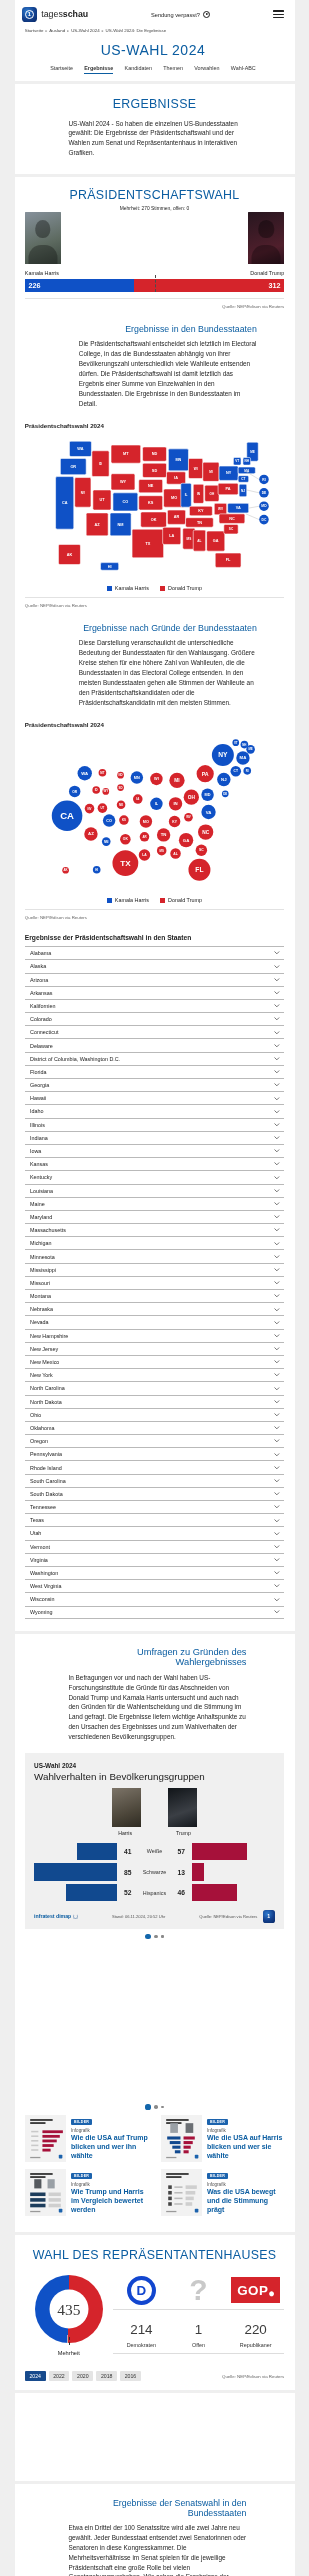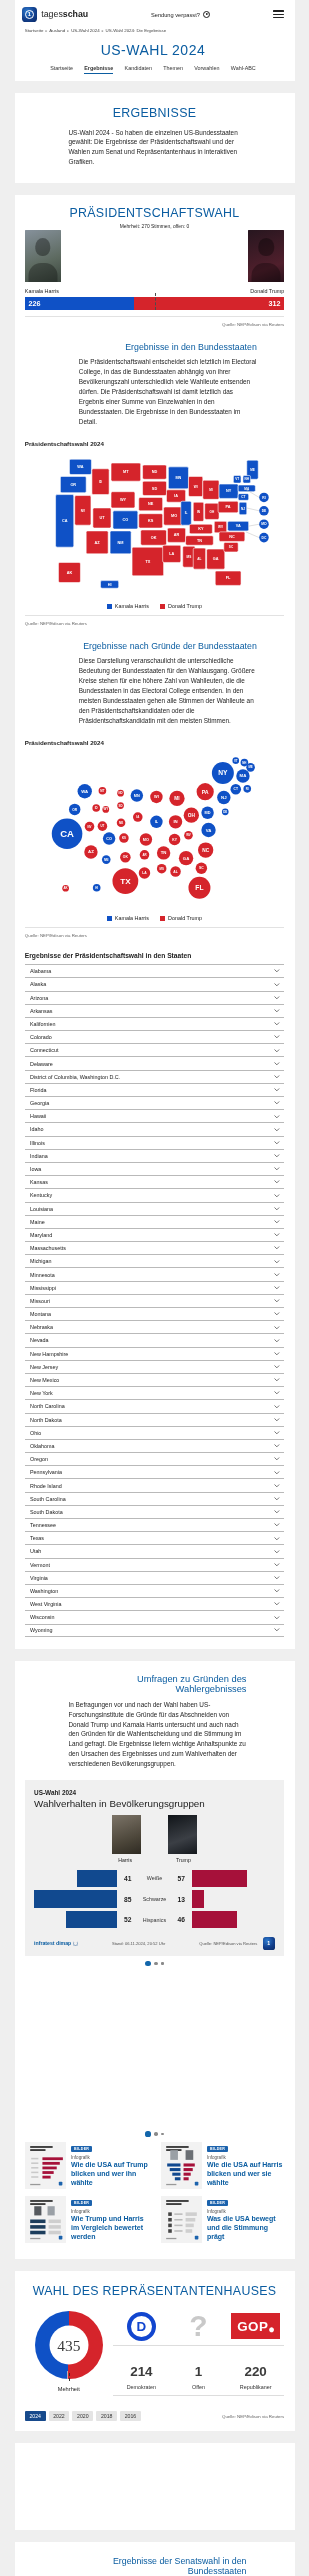--- a/index.html
+++ b/index.html
@@ -1,19 +1,19 @@
 <!DOCTYPE html>
 <html style="font-size:8.2px"><head>
 <meta charset="utf-8">
 <style>
   * { box-sizing: border-box; margin: 0; padding: 0; }
   html,body { background:#efefef; font-family:"Liberation Sans", sans-serif; color:#1d1d1d; }
   body { width:309px; min-height:2594px; margin:0 auto; }
   .page { width:280px; margin:0 auto; }
-  .card { background:#fff; margin-bottom:12px; }
+  .card { background:#fff; margin-bottom:3px; }
 
   
   .hdr { padding:4.1px 10.3px 0 7.2px; }
   .hdr-row { display:flex; align-items:center; height:20.6px; }
   .logo-box { width:15.5px; height:15.5px; border-radius:3.6px;
     background:radial-gradient(circle at 35% 30%, #2e7bd0 0%, #123f8c 55%, #0a2a66 100%);
     display:flex; align-items:center; justify-content:center; }
   .logo-globe { width:9.3px; height:9.3px; border:1px solid #fff; border-radius:50%;
     color:#fff; font-size:5.7px; font-weight:bold; text-align:center; line-height:7.2px; }
   .logo-word { font-size:8.8px; margin-left:4.1px; color:#1d1d1d; }
@@ -125,21 +125,21 @@
   .donut .maj-mark { position:absolute; left:50%; bottom:-2.1px; height:8.2px; border-left:1px dashed #333; }
   .donut-cap { font-size:5.7px; margin-top:6.2px; }
   .house-cols { flex:1; display:grid; grid-template-columns:1fr 1fr 1fr; text-align:center; margin-top:2.1px; }
   .p-logo { height:32px; display:flex; align-items:center; justify-content:center; }
   .dem-ring { width:29px; height:29px; border:4.6px solid #1246cf; border-radius:50%;
     display:flex; align-items:center; justify-content:center; font-size:13.4px; font-weight:bold; color:#1246cf; }
   .q-mark { font-size:30px; font-weight:bold; color:#c9c9c9; line-height:30px; }
   .gop-box { width:49px; height:26px; background:#d5242b; color:#fff; display:flex; align-items:center;
     justify-content:center; font-size:13.4px; font-weight:bold; letter-spacing:0.5px; position:relative; }
   .gop-box em { font-style:normal; font-size:4.6px; position:relative; top:3.1px; left:0.5px; }
-  .h-val { font-size:13.4px; color:#3c3c3c; border-top:0.5px solid #ddd; margin-top:3.1px; padding-top:18px;font-weight:bold; }
+  .h-val { font-size:13.4px; color:#3c3c3c; border-top:0.5px solid #ddd; margin-top:3.1px; padding-top:12px; }
   .h-lab { font-size:5.4px; color:#333; border-bottom:0.5px solid #ddd; padding:4.1px 0 5.2px; }
   .years-row { display:flex; align-items:center; margin-top:15.5px; }
   .years { display:flex; gap:3.1px; flex:1; }
   .yr { font-size:5.2px; padding:2.1px 4.6px; background:#e4e4e4; color:#333; border-radius:1px; cursor:pointer; }
   .yr.active { background:#174a8c; color:#fff; }
   .years-row .q { font-size:4.4px; color:#666; }
 
   .senate-card { padding:13.4px 10.3px; }
   .senate-blank { height:61px; }
   .text-card { padding:13.4px 0 15.5px; }

